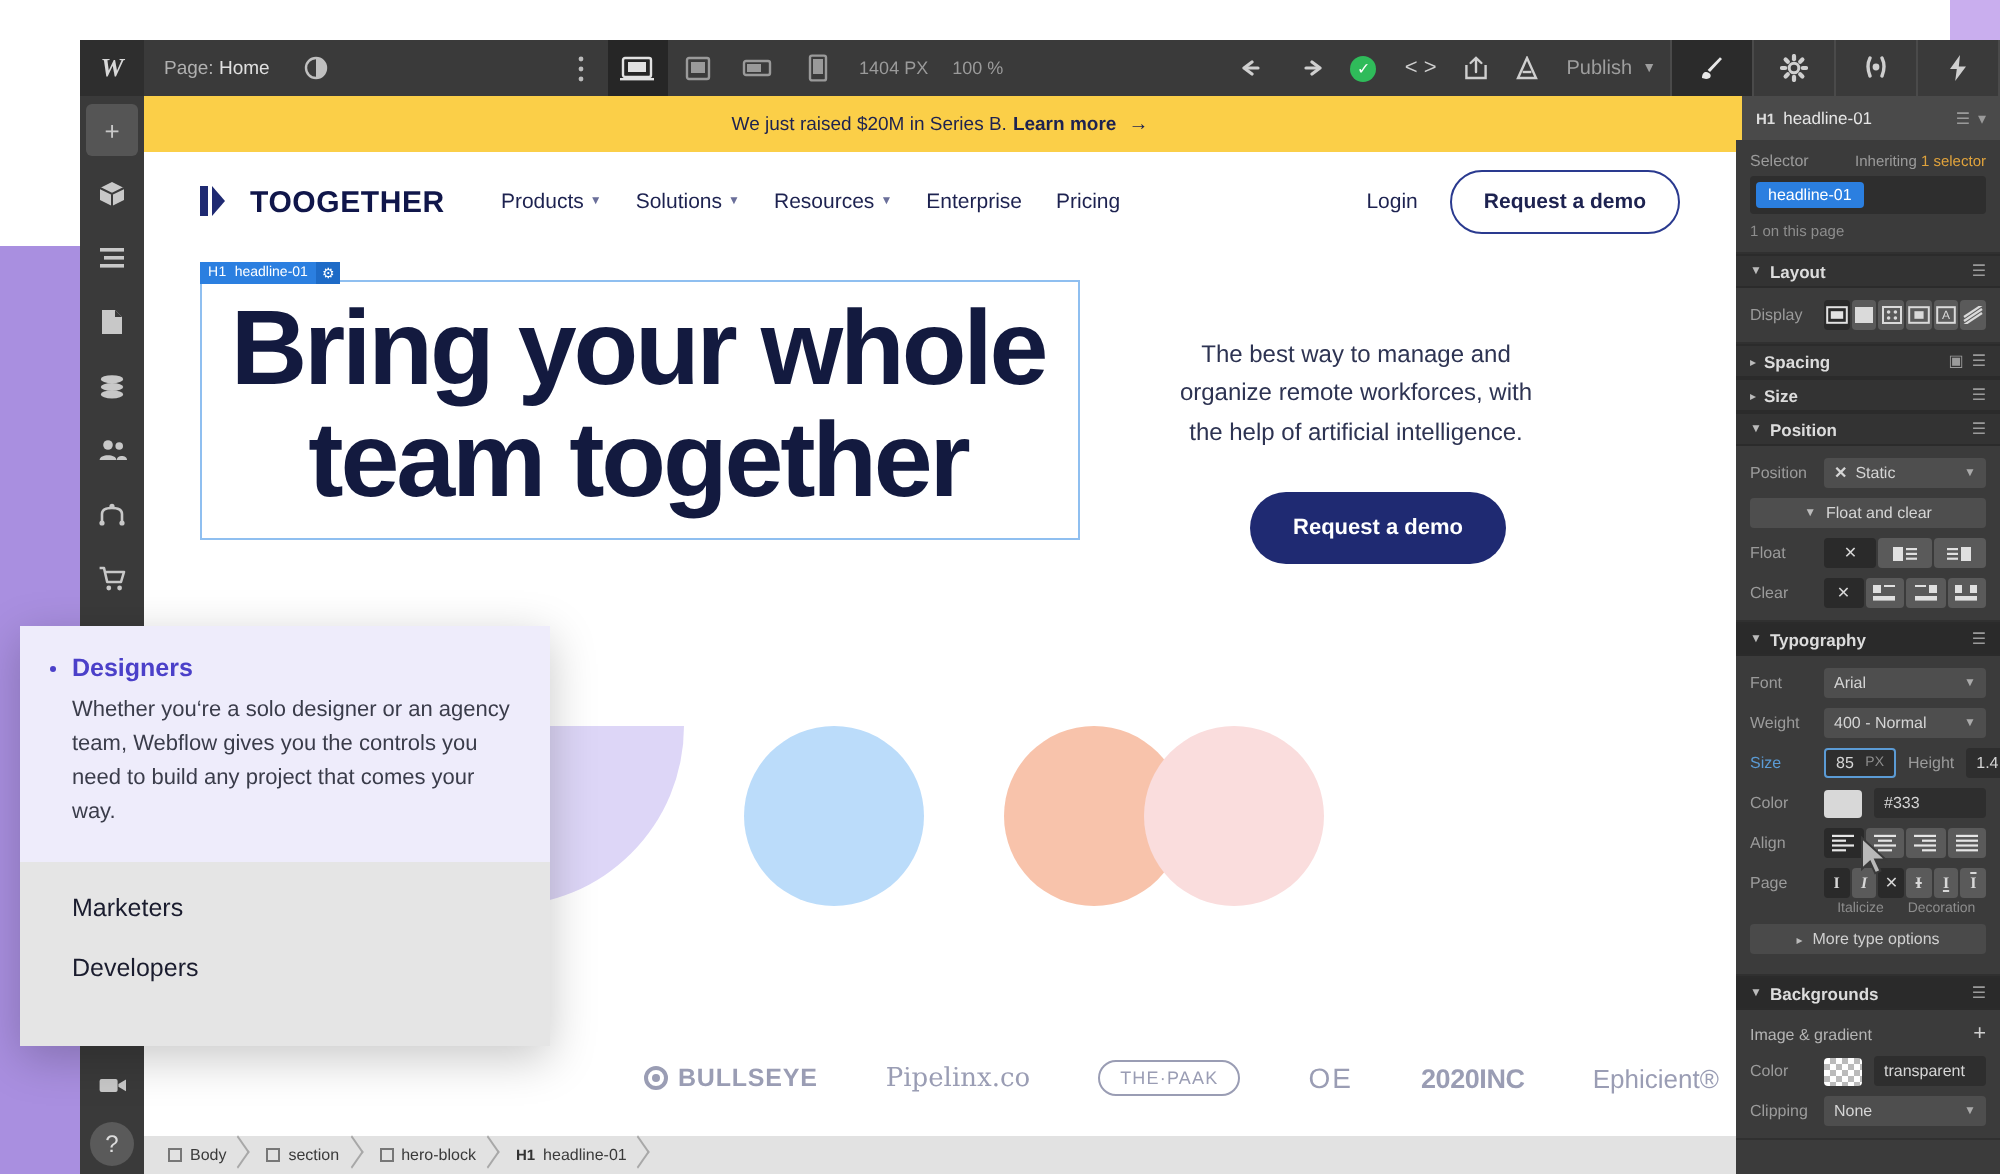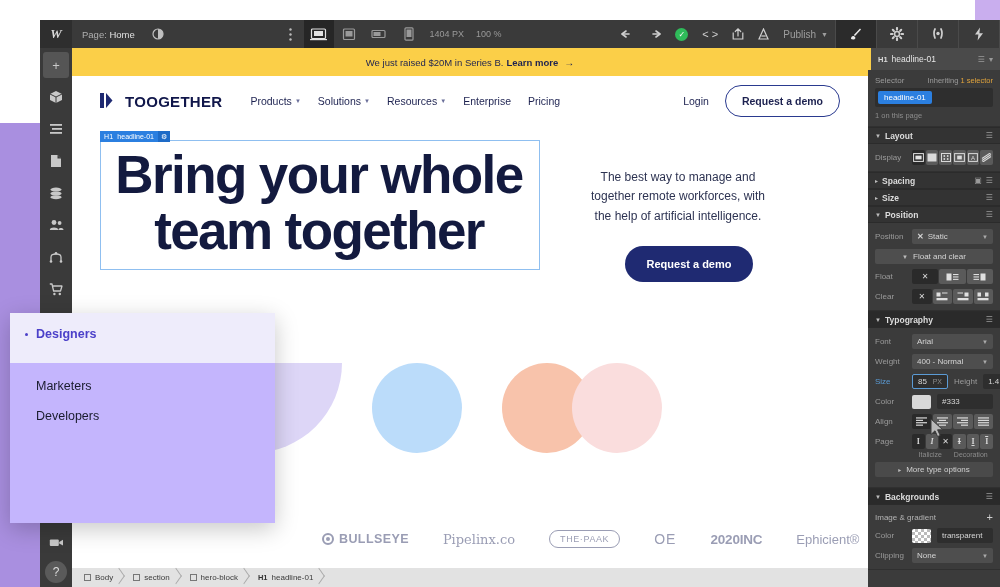--- a/index.html
+++ b/index.html
@@ -295,21 +295,21 @@
     color: #d0d0d0; font-size: 8px; margin: 2px 0 4px 0;
   }
   .plus-ico { margin-left: auto; font-size: 11px; color: #cfcfcf; }
 
   
   .cursor { position: absolute; left: 890px; top: 398px; z-index: 50; }
 
   
   .dropcard {
     position: absolute; left: 10px; top: 313px; width: 265px; height: 210px;
-    background: #c4b5fd; box-shadow: 0 6px 22px rgba(0,0,0,.22);
+    background: #e5e5e5; box-shadow: 0 6px 22px rgba(0,0,0,.22);
     z-index: 40; overflow: hidden;
   }
   .dc-hl {
     background: #eeecfb; padding: 14px 18px 16px 26px; position: relative;
   }
   .dc-bullet {
     position: absolute; left: 15px; top: 20px; width: 3px; height: 3px;
     border-radius: 50%; background: #4b40c9;
   }
   .dc-title { color: #4b40c9; font-size: 12.5px; font-weight: bold; margin-bottom: 6px; }
@@ -585,21 +585,21 @@
           <span class="tag-label">H1</span>
           <span>headline-01</span>
           <span class="gear">⚙</span>
         </div>
         <div class="headline-box">
           <div class="headline">Bring your whole</div>
           <div class="headline">team together</div>
         </div>
       </div>
       <div class="hero-right">
-        <div class="hero-sub">The best way to manage and together remote workforces, with the help of artificial intelligence.</div>
+        <div class="hero-sub">The best way to manage and organize remote workforces, with the help of artificial intelligence.</div>
         <div class="demo-solid">Request a demo</div>
       </div>
     </div>
 
     <div class="logostrip">
       <span class="logo-item logo-bullseye">
         <span class="bull-ring">
             <i></i>
           </span>
         <span>BULLSEYE</span>
@@ -919,16 +919,17 @@
 
   <svg class="cursor" width="16" height="22" viewBox="0 0 16 22">
     <path d="M1 1 L1 16.5 L5 12.8 L7.6 18.6 L10.2 17.4 L7.6 11.8 L12.8 11.8 Z" fill="#b9b9b9" stroke="#3a3a3a" stroke-width="1"></path>
   </svg>
 </div>
 
 <div class="dropcard">
   <div class="dc-hl">
     <span class="dc-bullet"></span>
     <div class="dc-title">Designers</div>
+    <div class="dc-body">Whether you‘re a solo designer or an agency team, Webflow gives you the controls you need to build any project that comes your way.</div>
   </div>
   <div class="dc-item">Marketers</div>
   <div class="dc-item">Developers</div>
 </div>
 
 </body></html>

